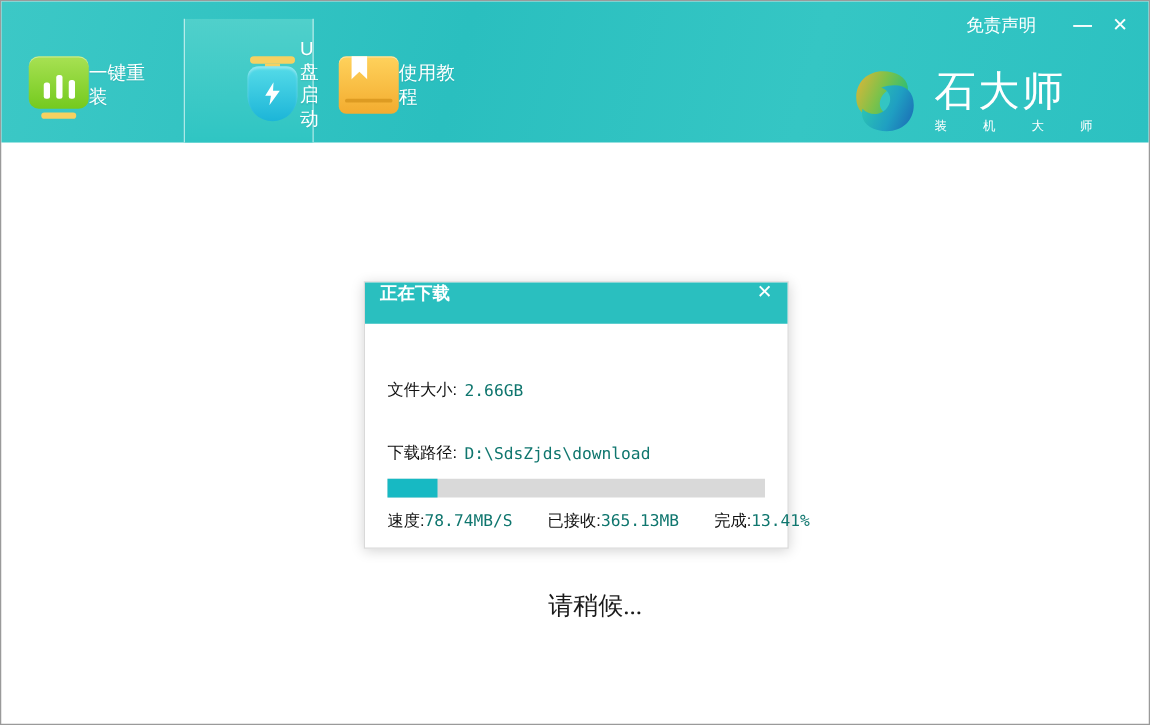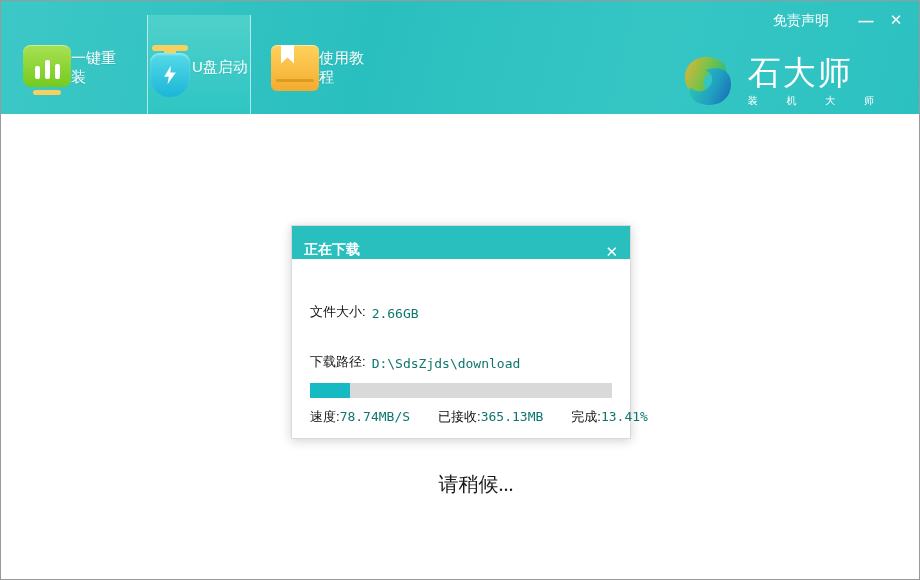--- a/index.html
+++ b/index.html
@@ -17,20 +17,21 @@
   .tabs { position:absolute; top:0; left:22px; height:113px; display:flex; gap:20px; }
   .tab {
     width:104px; height:99px; margin-top:14px;
     display:flex; flex-direction:row; align-items:center;
     cursor:pointer;
   }
   .tab.active {
     background:linear-gradient(180deg,#50d0cb 0%,#2fc5c3 100%);
     border-left:1px solid rgba(255,255,255,0.6);
     border-right:1px solid rgba(255,255,255,0.6);
+    padding-left:48px;
   }
   .tab-icon-wrap { height:54px; margin-top:14px; display:flex; flex-direction:column; align-items:center; justify-content:flex-start; }
   .tab-label { color:#ffffff; font-size:15px; margin-top:6px; text-shadow:0 1px 1px rgba(0,0,0,0.08); }
 
   
   .icon-chart {
     width:48px; height:42px; border-radius:8px;
     background:linear-gradient(180deg,#a8e153 0%,#74ca1e 100%);
     display:flex; align-items:flex-end; justify-content:center; gap:5px;
     padding-bottom:8px; box-shadow:inset 0 1px 0 rgba(255,255,255,0.4);
@@ -81,21 +82,21 @@
   .logo-text .logo-title { color:#ffffff; font-size:33px; font-weight:normal; line-height:36px; letter-spacing:2px; }
   .logo-text .logo-sub { color:#ffffff; font-size:10px; margin-top:3px; letter-spacing:13px; white-space:nowrap; }
 
   
   .dialog {
     position:absolute; left:290px; top:224px; width:340px;
     background:#ffffff; border:1px solid #d9d9d9;
     box-shadow:0 2px 10px rgba(0,0,0,0.18);
   }
   .dialog-title-bar {
-    height:33px; background:#2abfbf; display:flex; align-items:flex-end;
+    height:33px; background:#2abfbf; display:flex; align-items:flex-start;
     padding:0 12px; color:#ffffff;
   }
   .dialog-title { font-size:14px; font-weight:bold; flex:1; }
   .dialog-close { font-size:15px; font-weight:bold; cursor:pointer; line-height:1; }
   .dialog-body { padding:12px 18px 12px 18px; }
   .dl-row { font-size:13px; color:#111111; margin-bottom:9px; display:flex; align-items:flex-end;margin-top:32px; }
   .dl-label { margin-right:6px; }
   .dl-value { font-family:"DejaVu Sans Mono","Liberation Mono",monospace; font-size:13px; color:#0f766e; }
   .progress-track { width:302px; height:15px; background:#d9d9d9; margin:12px 0 10px 0; }
   .progress-fill { height:100%; background:#17b9c3; width:13.41%; }

